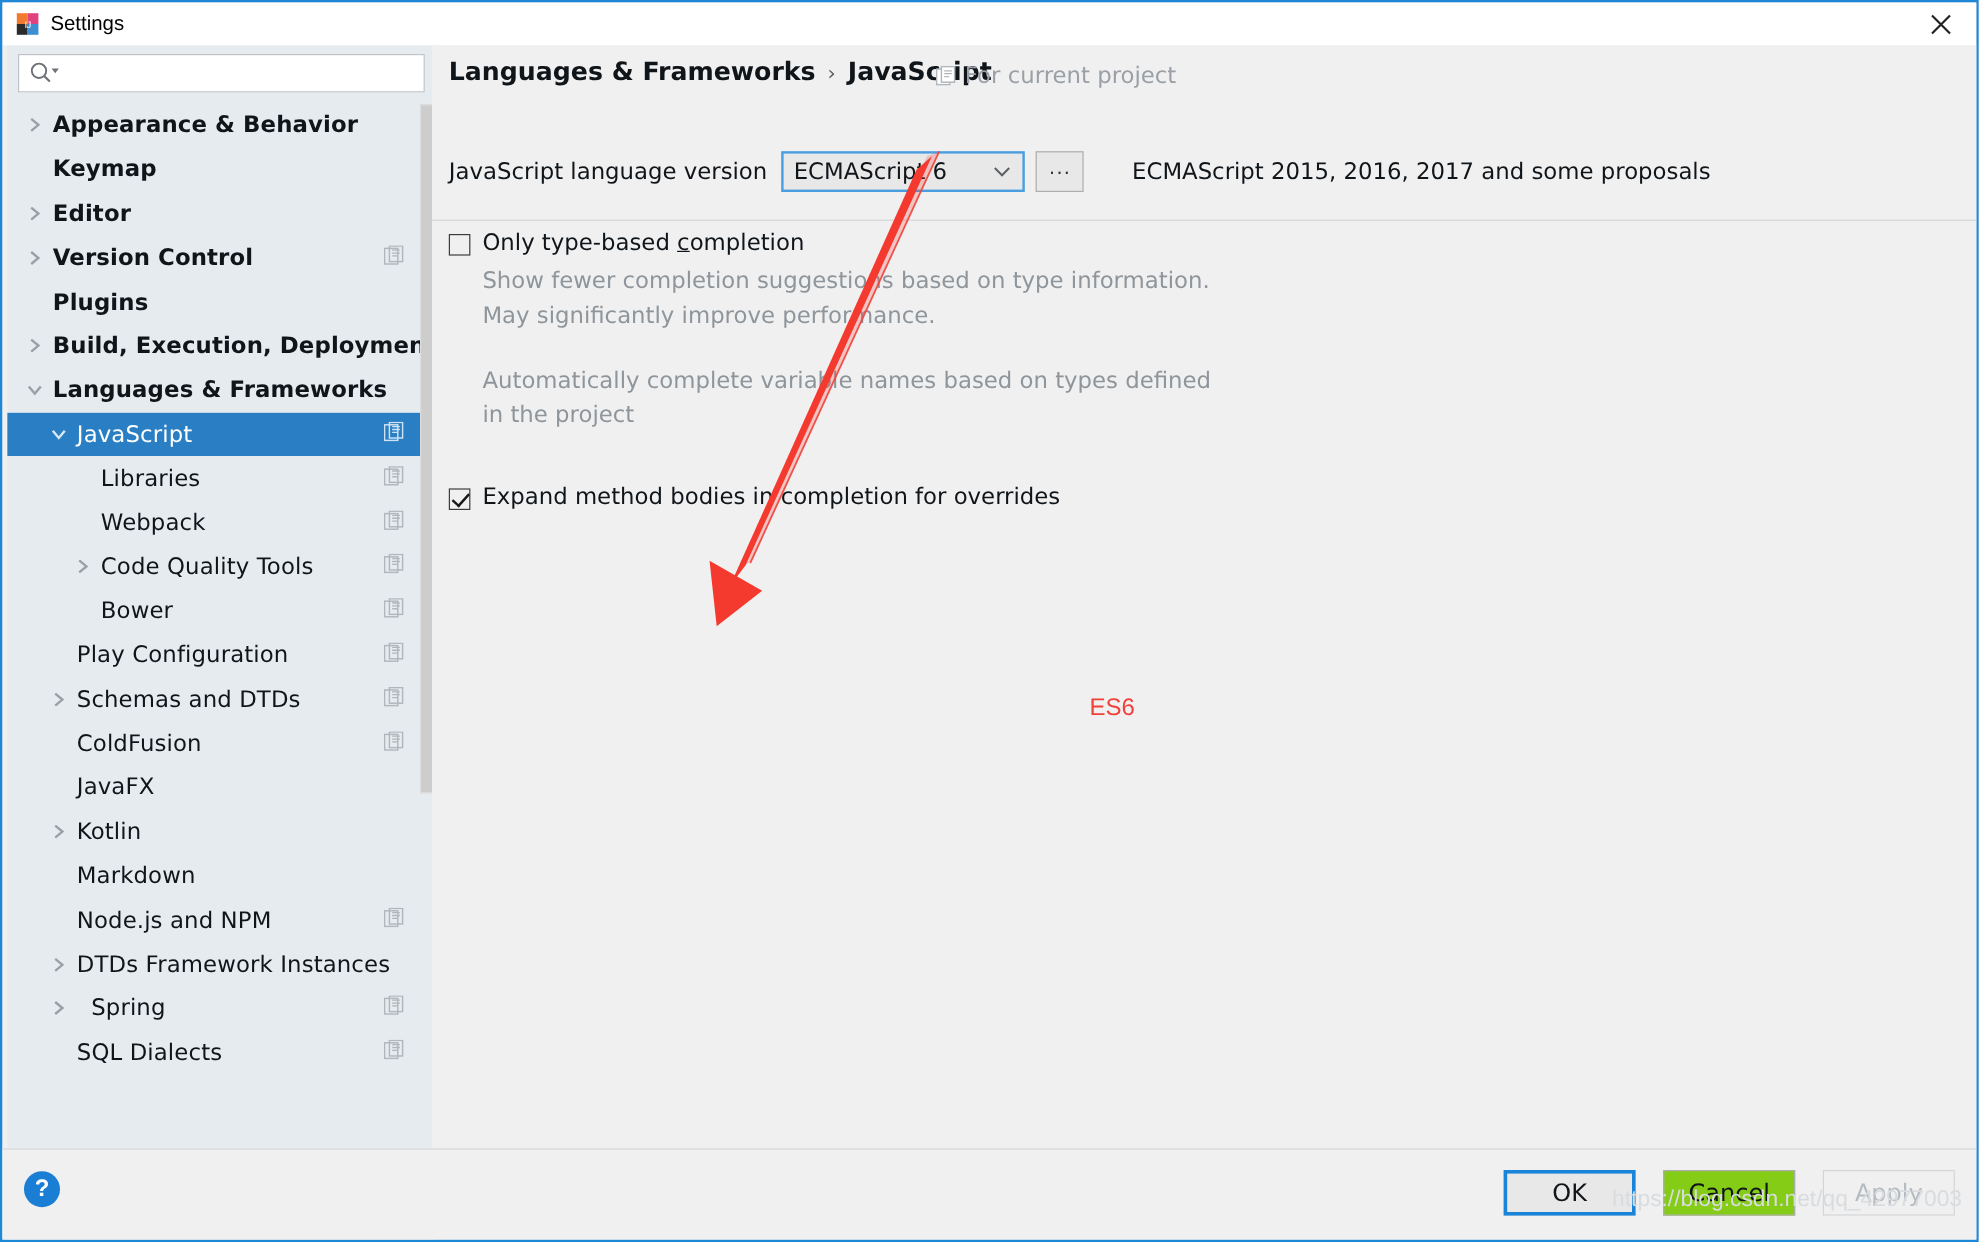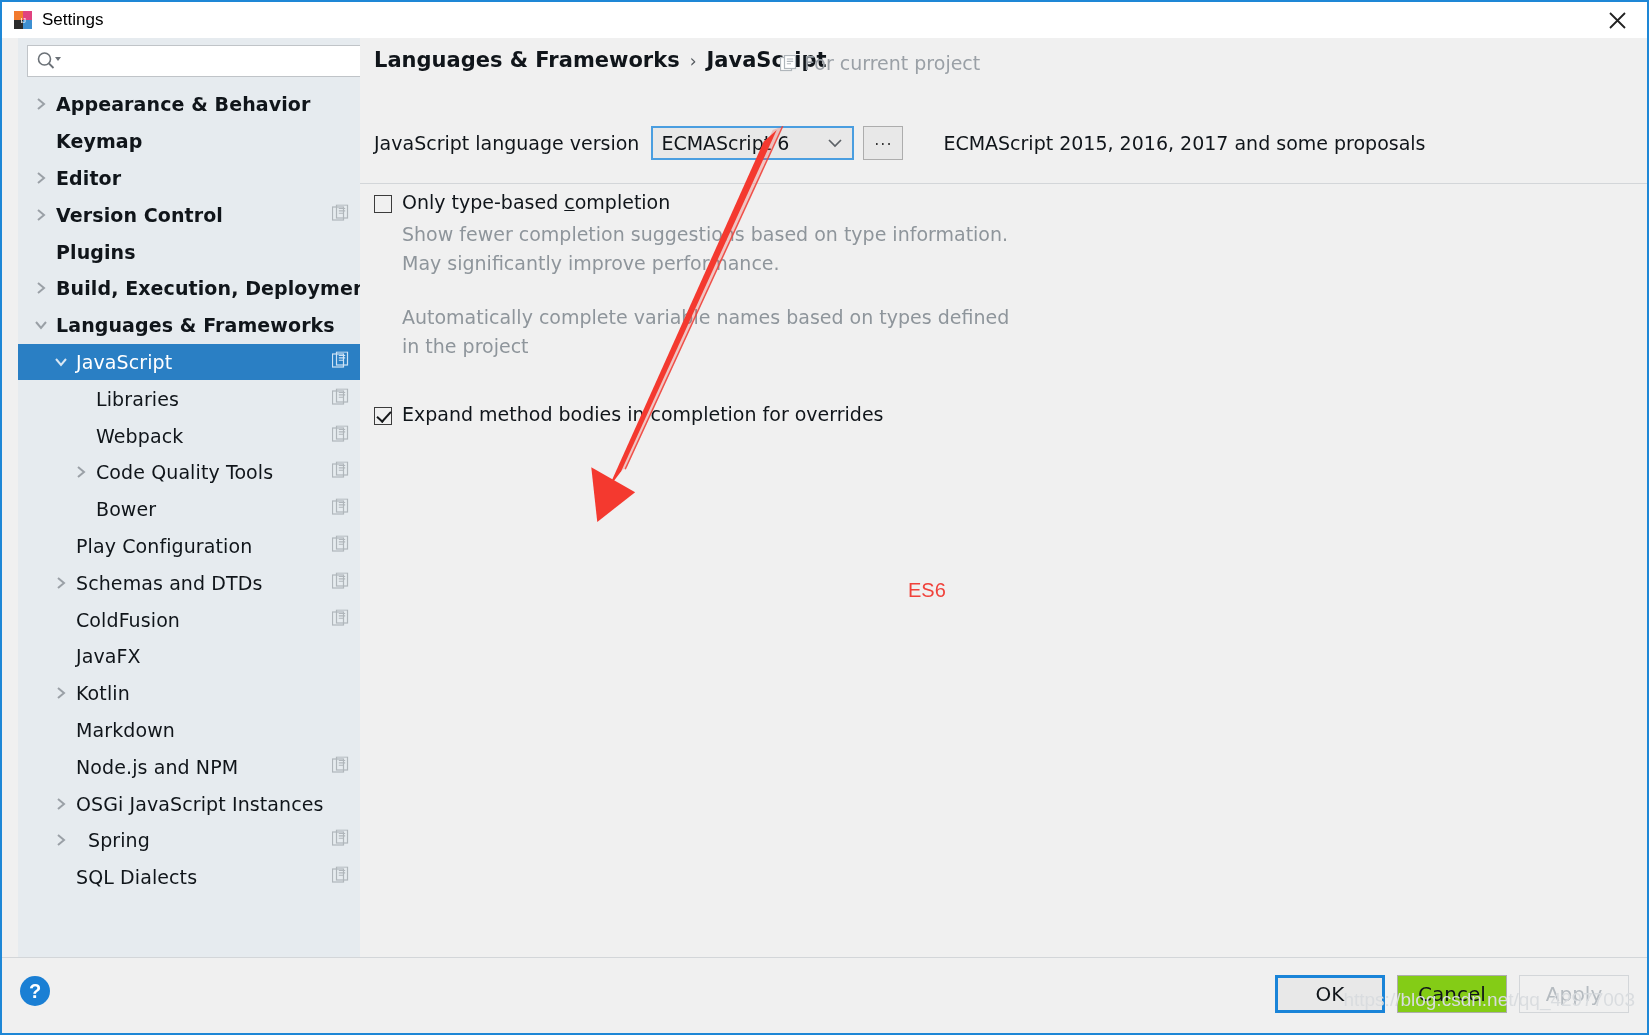--- a/index.html
+++ b/index.html
@@ -65,21 +65,21 @@
 
   
   .content {
     position: absolute;
     left: 0; top: 36px;
     right: 0; bottom: 0;
     background: #f0f0f0;
   }
   .sidebar {
     position: absolute;
-    left: 16px; top: 0;
+    left: 4px; top: 0;
     width: 357px;
     bottom: 0;
     background: #e6ebef;
     box-sizing: border-box;
   }
   .search-wrap {
     position: absolute;
     left: 9px; top: 7px;
     width: 339px; height: 32px;
     background: #ffffff;
@@ -351,21 +351,21 @@
     font-weight: bold;
     display: flex;
     align-items: center;
     justify-content: center;
     cursor: pointer;
   }
   .dlg-btns {
     position: absolute;
     right: 18px; top: 17px;
     display: flex;
-    gap: 12px;
+    gap: 23px;
     margin-left: 44px;
   }
   .dbtn {
     width: 110px; height: 38px;
     background: #84cc16;
     border: 1px solid #adadad;
     box-sizing: border-box;
     display: flex;
     align-items: center;
     justify-content: center;
@@ -592,21 +592,21 @@
                   <rect x="4.5" y="0.5" width="11" height="13" fill="none" stroke="#b0b6bb" stroke-width="1.2"></rect>
                   <path d="M6.8 4 H13.2 M6.8 6.4 H13.2 M6.8 8.8 H11" stroke="#b0b6bb" stroke-width="1.1"></path>
                 </svg></span>
             </div>
             <div class="tree-row">
               <span class="arrow" style="margin-left: 32px;">
                 <svg width="12" height="14" viewBox="0 0 12 14">
                   <path d="M3 2 L9 7 L3 12" stroke="#9aa0a6" stroke-width="2" fill="none"></path>
                 </svg>
               </span>
-              <span class="tree-label" style="margin-left: 4px;">OSGi JavaScript Instances</span>
+              <span class="tree-label" style="margin-left: 4px;">DTDs Framework Instances</span>
             </div>
             <div class="tree-row">
               <span class="arrow" style="margin-left: 32px;">
                 <svg width="12" height="14" viewBox="0 0 12 14">
                   <path d="M3 2 L9 7 L3 12" stroke="#9aa0a6" stroke-width="2" fill="none"></path>
                 </svg>
               </span>
               <span class="tree-label" style="margin-left: 16px;">Spring</span>
               <span class="proj-icon"><svg width="17" height="17" viewBox="0 0 17 17">
                   <rect x="0.5" y="2.5" width="11" height="13" fill="none" stroke="#b0b6bb" stroke-width="1.2"></rect>

